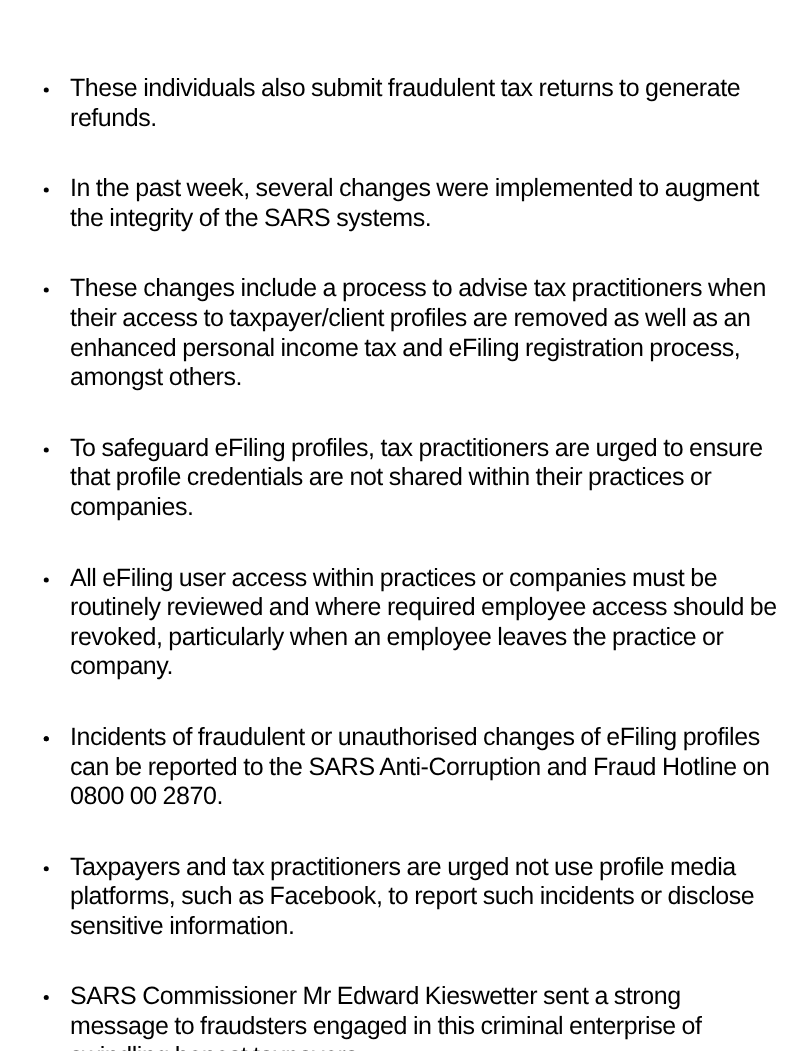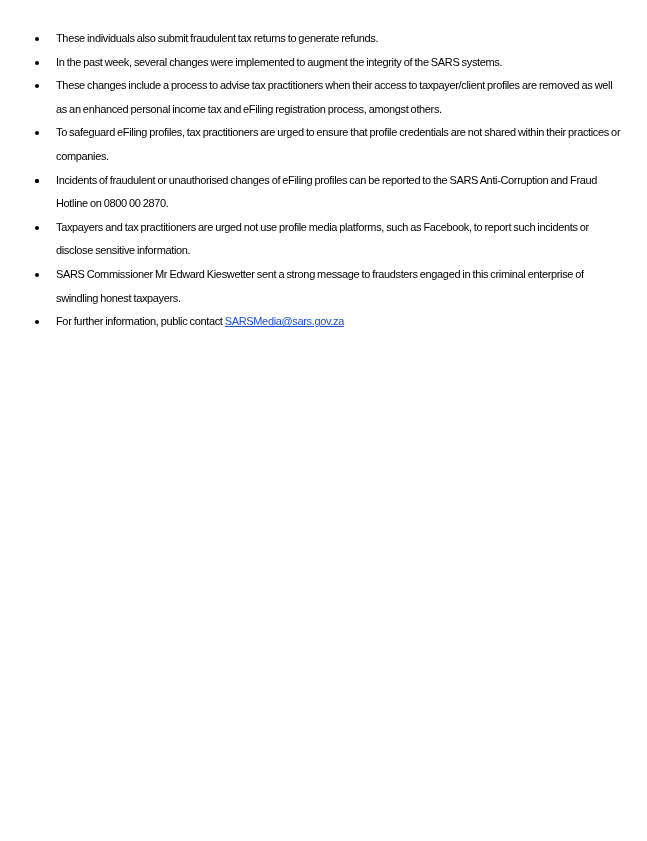--- a/index.html
+++ b/index.html
@@ -20,24 +20,25 @@
     }
     ul.bullets {
       list-style: none;
       margin: 0;
       padding: 0;
     }
     ul.bullets li {
       position: relative;
       padding-left: 56px;
       padding-right: 22px;
-      font-size: 11px;
+      font-size: 20px;
       line-height: 23.6px;
       letter-spacing: -0.35px;
       word-spacing: -0.5px;
+      margin-top: 33px;
     }
     ul.bullets li .bullet {
       position: absolute;
       left: 35px;
       top: 10px;
       width: 4px;
       height: 4px;
       border-radius: 50%;
       background: #000;
     }
@@ -48,19 +49,20 @@
   </style>
 </head>
 <body>
 
 <div class="doc">
   <ul class="bullets">
     <li><span class="bullet"></span><span>These individuals also submit fraudulent tax returns to generate refunds.</span></li>
     <li><span class="bullet"></span><span>In the past week, several changes were implemented to augment the integrity of the SARS systems.</span></li>
     <li><span class="bullet"></span><span>These changes include a process to advise tax practitioners when their access to taxpayer/client profiles are removed as well as an enhanced personal income tax and eFiling registration process, amongst others.</span></li>
     <li><span class="bullet"></span><span>To safeguard eFiling profiles, tax practitioners are urged to ensure that profile credentials are not shared within their practices or companies.</span></li>
+    <li><span class="bullet"></span><span>All eFiling user access within practices or companies must be routinely reviewed and where required employee access should be revoked, particularly when an employee leaves the practice or company.</span></li>
     <li><span class="bullet"></span></li>
     <li><span class="bullet"></span><span>Incidents of fraudulent or unauthorised changes of eFiling profiles can be reported to the SARS Anti-Corruption and Fraud Hotline on 0800 00 2870.</span></li>
     <li><span class="bullet"></span><span>Taxpayers and tax practitioners are urged not use profile media platforms, such as Facebook, to report such incidents or disclose sensitive information.</span></li>
     <li><span class="bullet"></span><span>SARS Commissioner Mr Edward Kieswetter sent a strong message to fraudsters engaged in this criminal enterprise of swindling honest taxpayers.</span></li>
     <li><span class="bullet"></span><span>For further information, public contact </span><a class="email" href="mailto:SARSMedia@sars.gov.za">SARSMedia@sars.gov.za</a></li>
   </ul>
 </div>
 
 </body></html>

